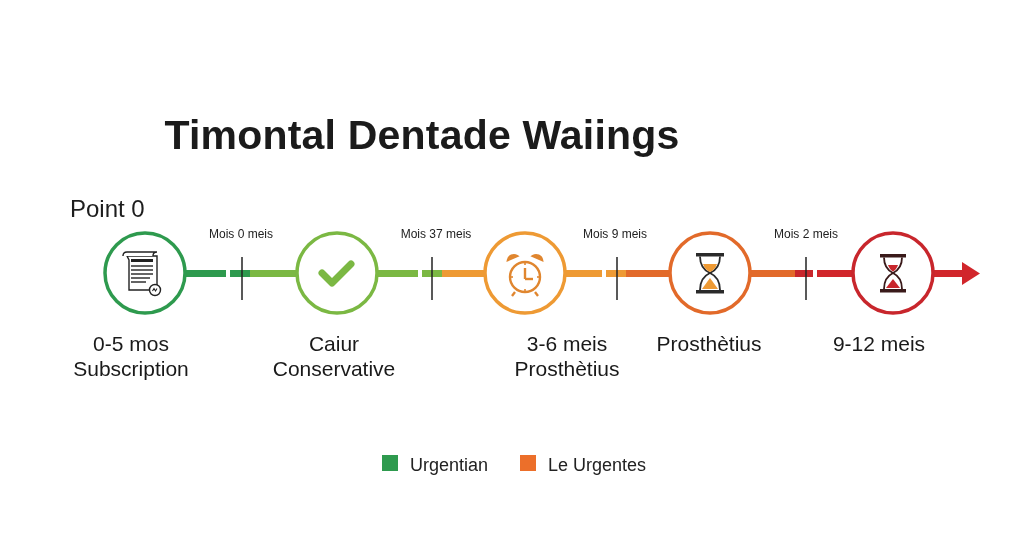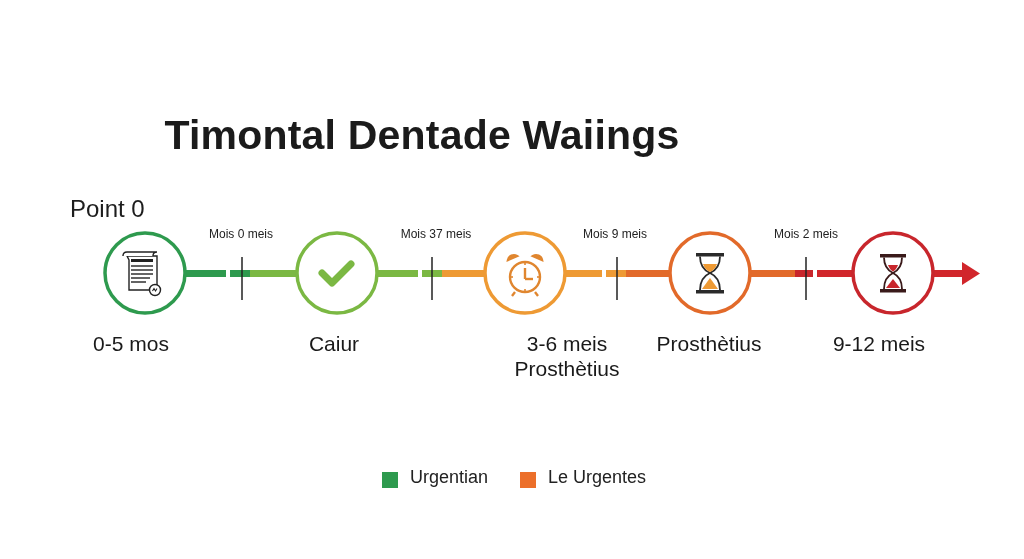--- a/index.html
+++ b/index.html
@@ -11,21 +11,21 @@
       position: absolute; left: 0; width: 844px; top: 112px; text-align: center;
       font-size: 41px; font-weight: bold; letter-spacing: 0.2px; color: #1b1b1b;
     }
     .start-label { position: absolute; left: 70px; top: 195px; font-size: 24px; color: #1d1d1d; }
     .timeline { position: absolute; left: 0; top: 0; width: 1024px; height: 559px; }
     .month-label { position: absolute; font-size: 12px; color: #222; white-space: nowrap; transform: translateX(-50%); top: 227px; }
     .node-label { position: absolute; text-align: center; transform: translateX(-50%); font-size: 21px; line-height: 25px; color: #1a1a1a; white-space: nowrap; }
     .node-label .l1 { display: block; }
     .node-label .l2 { display: block; }
     .legend { position: absolute; top: 455px; left: 382px; display: flex; align-items: center; font-size: 18px; color: #222; }
-    .legend-item { display: flex; align-items: flex-end; margin-right: 32px; margin-top: 12px; }
+    .legend-item { display: flex; align-items: flex-start; margin-right: 32px; }
     .swatch { width: 16px; height: 16px; margin-right: 12px; display: inline-block; }
   </style>
 </head>
 <body>
 
 <div class="title">Timontal Dentade Waiings</div>
 <div class="start-label">Point 0</div>
 
 <svg class="timeline" viewBox="0 0 1024 559" xmlns="http://www.w3.org/2000/svg">
 
@@ -123,23 +123,25 @@
   </g>
 </svg>
 
 <div class="month-label" style="left:241px">Mois 0 meis</div>
 <div class="month-label" style="left:436px">Mois 37 meis</div>
 <div class="month-label" style="left:615px">Mois 9 meis</div>
 <div class="month-label" style="left:806px">Mois 2 meis</div>
 
 <div class="node-label" style="left:131px; top:331px;">
   <span class="l1">0-5 mos</span>
+  <span class="l2">Subscription</span>
 </div>
 <div class="node-label" style="left:334px; top:331px;">
   <span class="l1">Caiur</span>
+  <span class="l2">Conservative</span>
 </div>
 <div class="node-label" style="left:523px; top:331px;margin-left:44px;">
   <span class="l1">3-6 meis</span>
   <span class="l2">Prosthètius</span>
 </div>
 <div class="node-label" style="left:709px; top:331px;">
   <span class="l1">Prosthètius</span>
   <span class="l2"></span>
 </div>
 <div class="node-label" style="left:879px; top:331px;">

